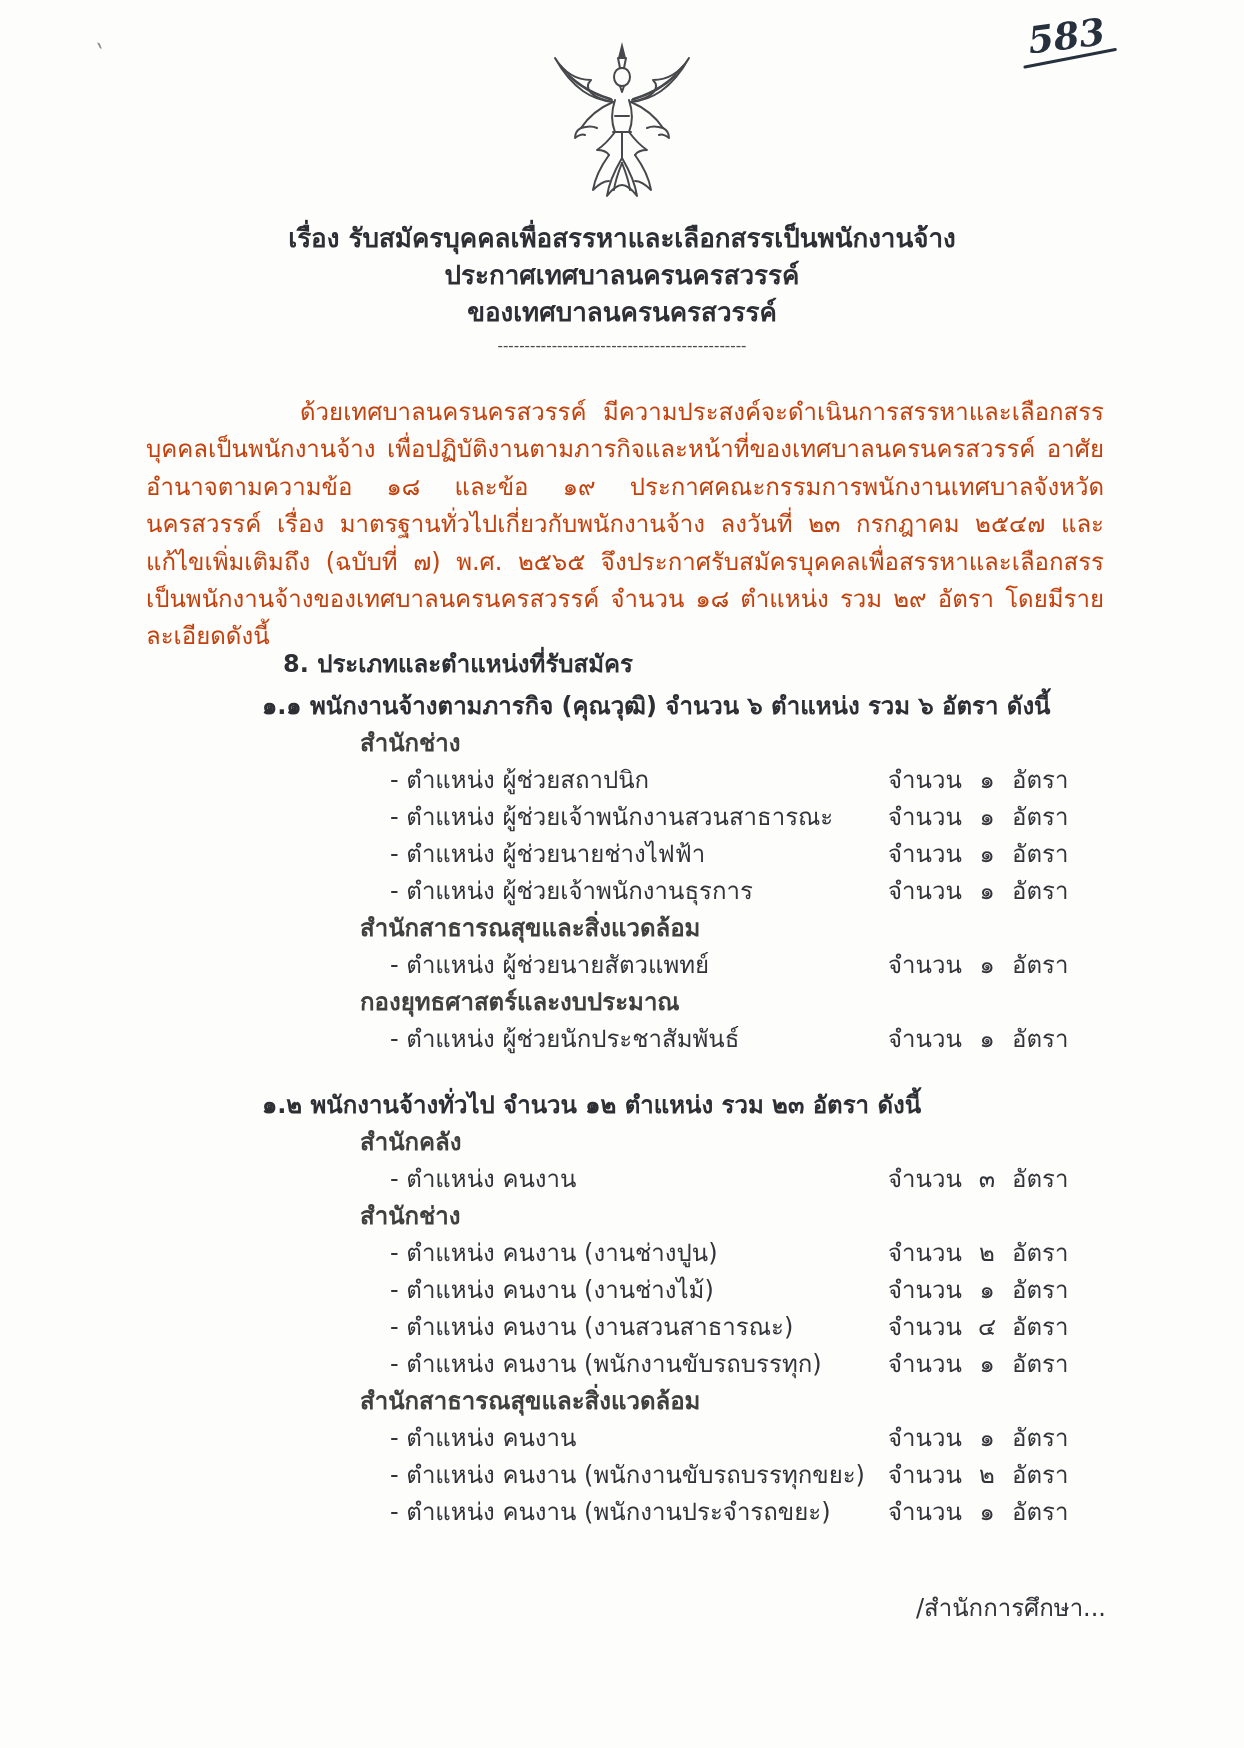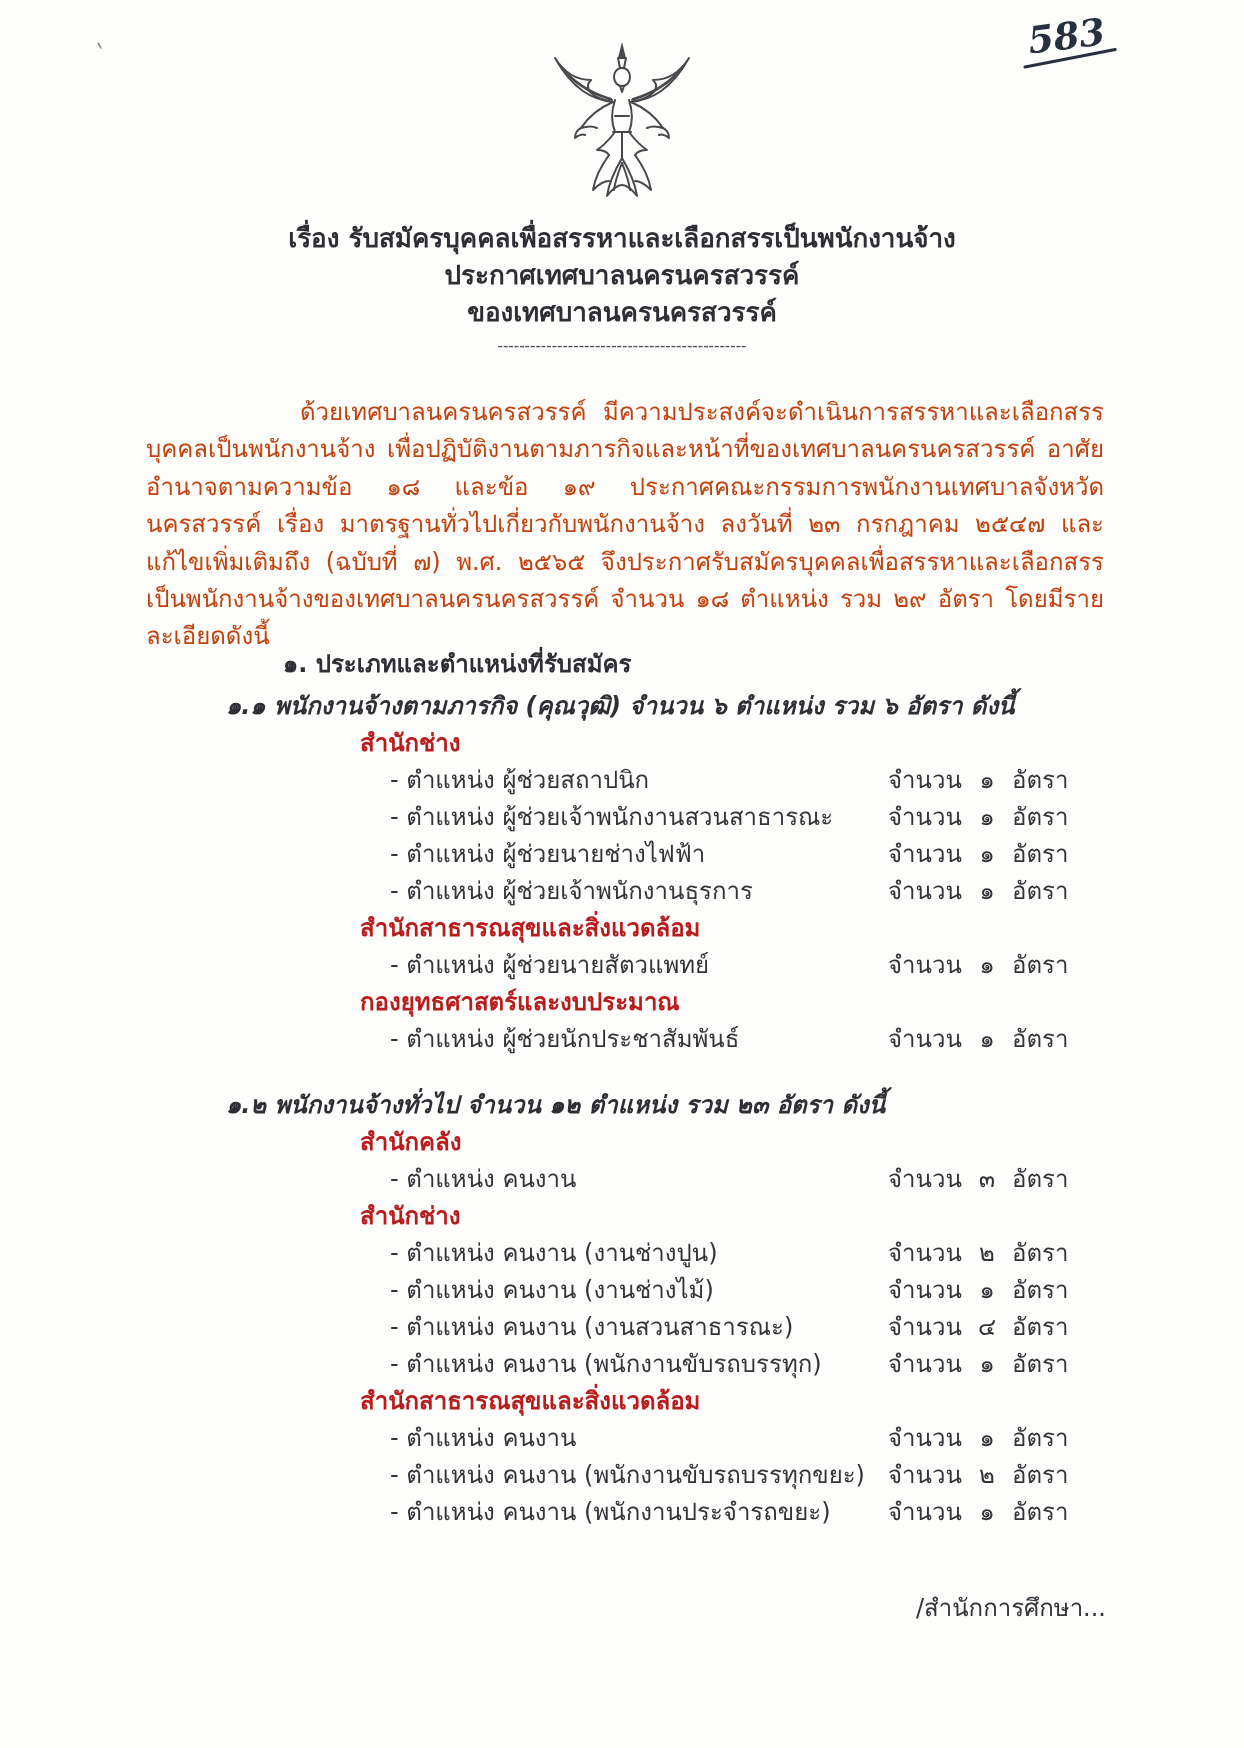--- a/index.html
+++ b/index.html
@@ -52,23 +52,23 @@
     font-size:24px;line-height:37.4px;
     text-align:justify;text-indent:154px;
     color:#c2410c;
   }
   
   .list{
     position:absolute;top:646px;left:146px;width:958px;
     font-size:24px;line-height:37px;
   }
   .main-heading{margin-left:137px;font-weight:bold;color:#2e2f35;}
-  .sub-heading{margin-left:80px;font-weight:bold;color:#2e2f35;margin-top:5px;font-style:italic;}
+  .sub-heading{margin-left:116px;font-weight:bold;color:#2e2f35;margin-top:5px;}
   .sub-heading.second{margin-top:29px;}
-  .dept{margin-left:214px;font-weight:bold;color:#b91c1c;}
+  .dept{margin-left:214px;font-weight:bold;color:#404040;}
   .row.item{
     margin-left:244px;display:flex;align-items:center;
     padding-right:30px;
   }
   .row.item .pos{flex:1;}
   .row.item .qw{width:74px;flex:none;}
   .row.item .qn{width:50px;flex:none;text-align:center;}
   .row.item .qu{width:62px;flex:none;}
   
   .footer-note{
@@ -117,21 +117,21 @@
   <div class="titles">
     <div>เรื่อง รับสมัครบุคคลเพื่อสรรหาและเลือกสรรเป็นพนักงานจ้าง</div>
     <div>ประกาศเทศบาลนครนครสวรรค์</div>
     <div>ของเทศบาลนครนครสวรรค์</div>
     <div class="divider">----------------------------------------------</div>
   </div>
 
   <p class="intro">ด้วยเทศบาลนครนครสวรรค์ มีความประสงค์จะดำเนินการสรรหาและเลือกสรรบุคคลเป็นพนักงานจ้าง เพื่อปฏิบัติงานตามภารกิจและหน้าที่ของเทศบาลนครนครสวรรค์ อาศัยอำนาจตามความข้อ ๑๘ และข้อ ๑๙ ประกาศคณะกรรมการพนักงานเทศบาลจังหวัดนครสวรรค์ เรื่อง มาตรฐานทั่วไปเกี่ยวกับพนักงานจ้าง ลงวันที่ ๒๓ กรกฎาคม ๒๕๔๗ และแก้ไขเพิ่มเติมถึง (ฉบับที่ ๗) พ.ศ. ๒๕๖๕ จึงประกาศรับสมัครบุคคลเพื่อสรรหาและเลือกสรรเป็นพนักงานจ้างของเทศบาลนครนครสวรรค์ จำนวน ๑๘ ตำแหน่ง รวม ๒๙ อัตรา โดยมีรายละเอียดดังนี้</p>
 
   <div class="list">
-    <div class="main-heading">๑. ประเภทและตำแหน่งที่รับสมัคร</div>
+    <div class="main-heading">8. ประเภทและตำแหน่งที่รับสมัคร</div>
 
     <div class="sub-heading">๑.๑ พนักงานจ้างตามภารกิจ (คุณวุฒิ) จำนวน ๖ ตำแหน่ง รวม ๖ อัตรา ดังนี้</div>
 
     <div class="dept">สำนักช่าง</div>
 
     <div class="row item">
       <span class="pos">- ตำแหน่ง ผู้ช่วยสถาปนิก</span>
       <span class="qw">จำนวน</span>
       <span class="qn">๑</span>
       <span class="qu">อัตรา</span>

